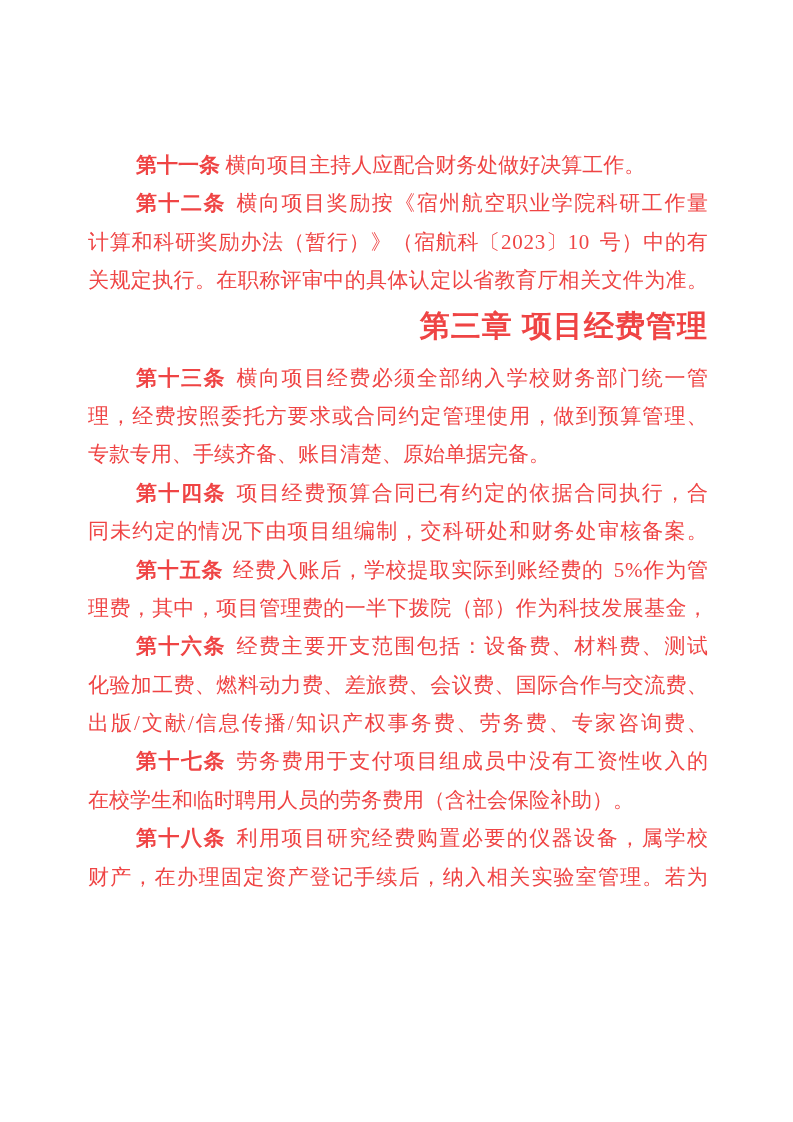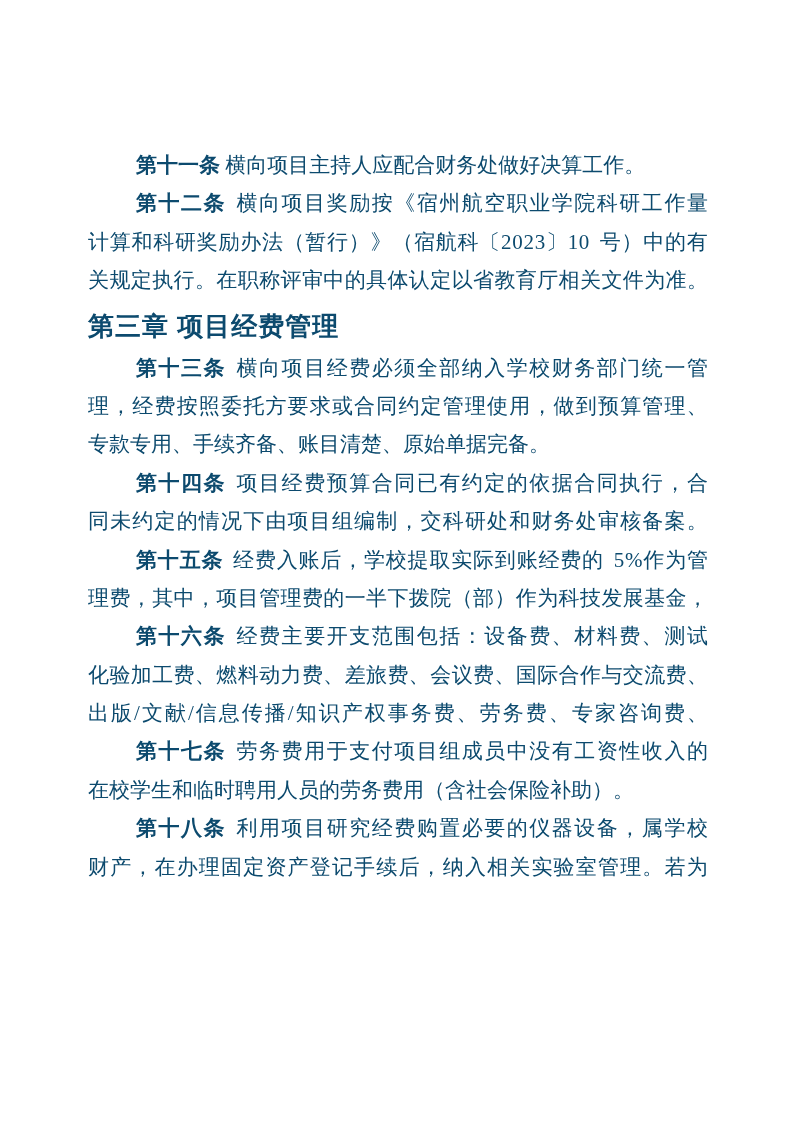--- a/index.html
+++ b/index.html
@@ -20,21 +20,21 @@
     position: absolute;
     left: 88px;
     top: 146px;
     width: 620px;
   }
   .line {
     height: 38.4px;
     line-height: 38.4px;
     font-size: 21px;
     white-space: pre;
-    color: #0c4a6e;
+    color: #ef4444;
   }
   .line.indent {
     padding-left: 48px;
   }
   .line.justify {
     display: flex;
     justify-content: space-between;
     white-space: normal;
   }
   .line.justify span {
@@ -43,26 +43,26 @@
   .lead {
     font-weight: 700;
   }
   .sp {
     display: inline-block;
     width: 9px;
   }
   .heading {
     font-family: "Liberation Sans", "DejaVu Sans", sans-serif;
     font-weight: 700;
-    font-size: 26px;
+    font-size: 30px;
     height: 40px;
     line-height: 40px;
-    text-align: left;
+    text-align: right;
     letter-spacing: 1px;
-    margin: 6px 0 3px 0;
+    margin: 6px 0 13px 0;
     white-space: pre;
   }
 </style>
 </head>
 <body>
 
 <div class="page">
   <div class="content">
       <div class="line indent"><span class="lead">第十一条</span> <span>横向项目主持人应配合财务处做好决算工作。</span></div>
       <div class="line indent justify">

